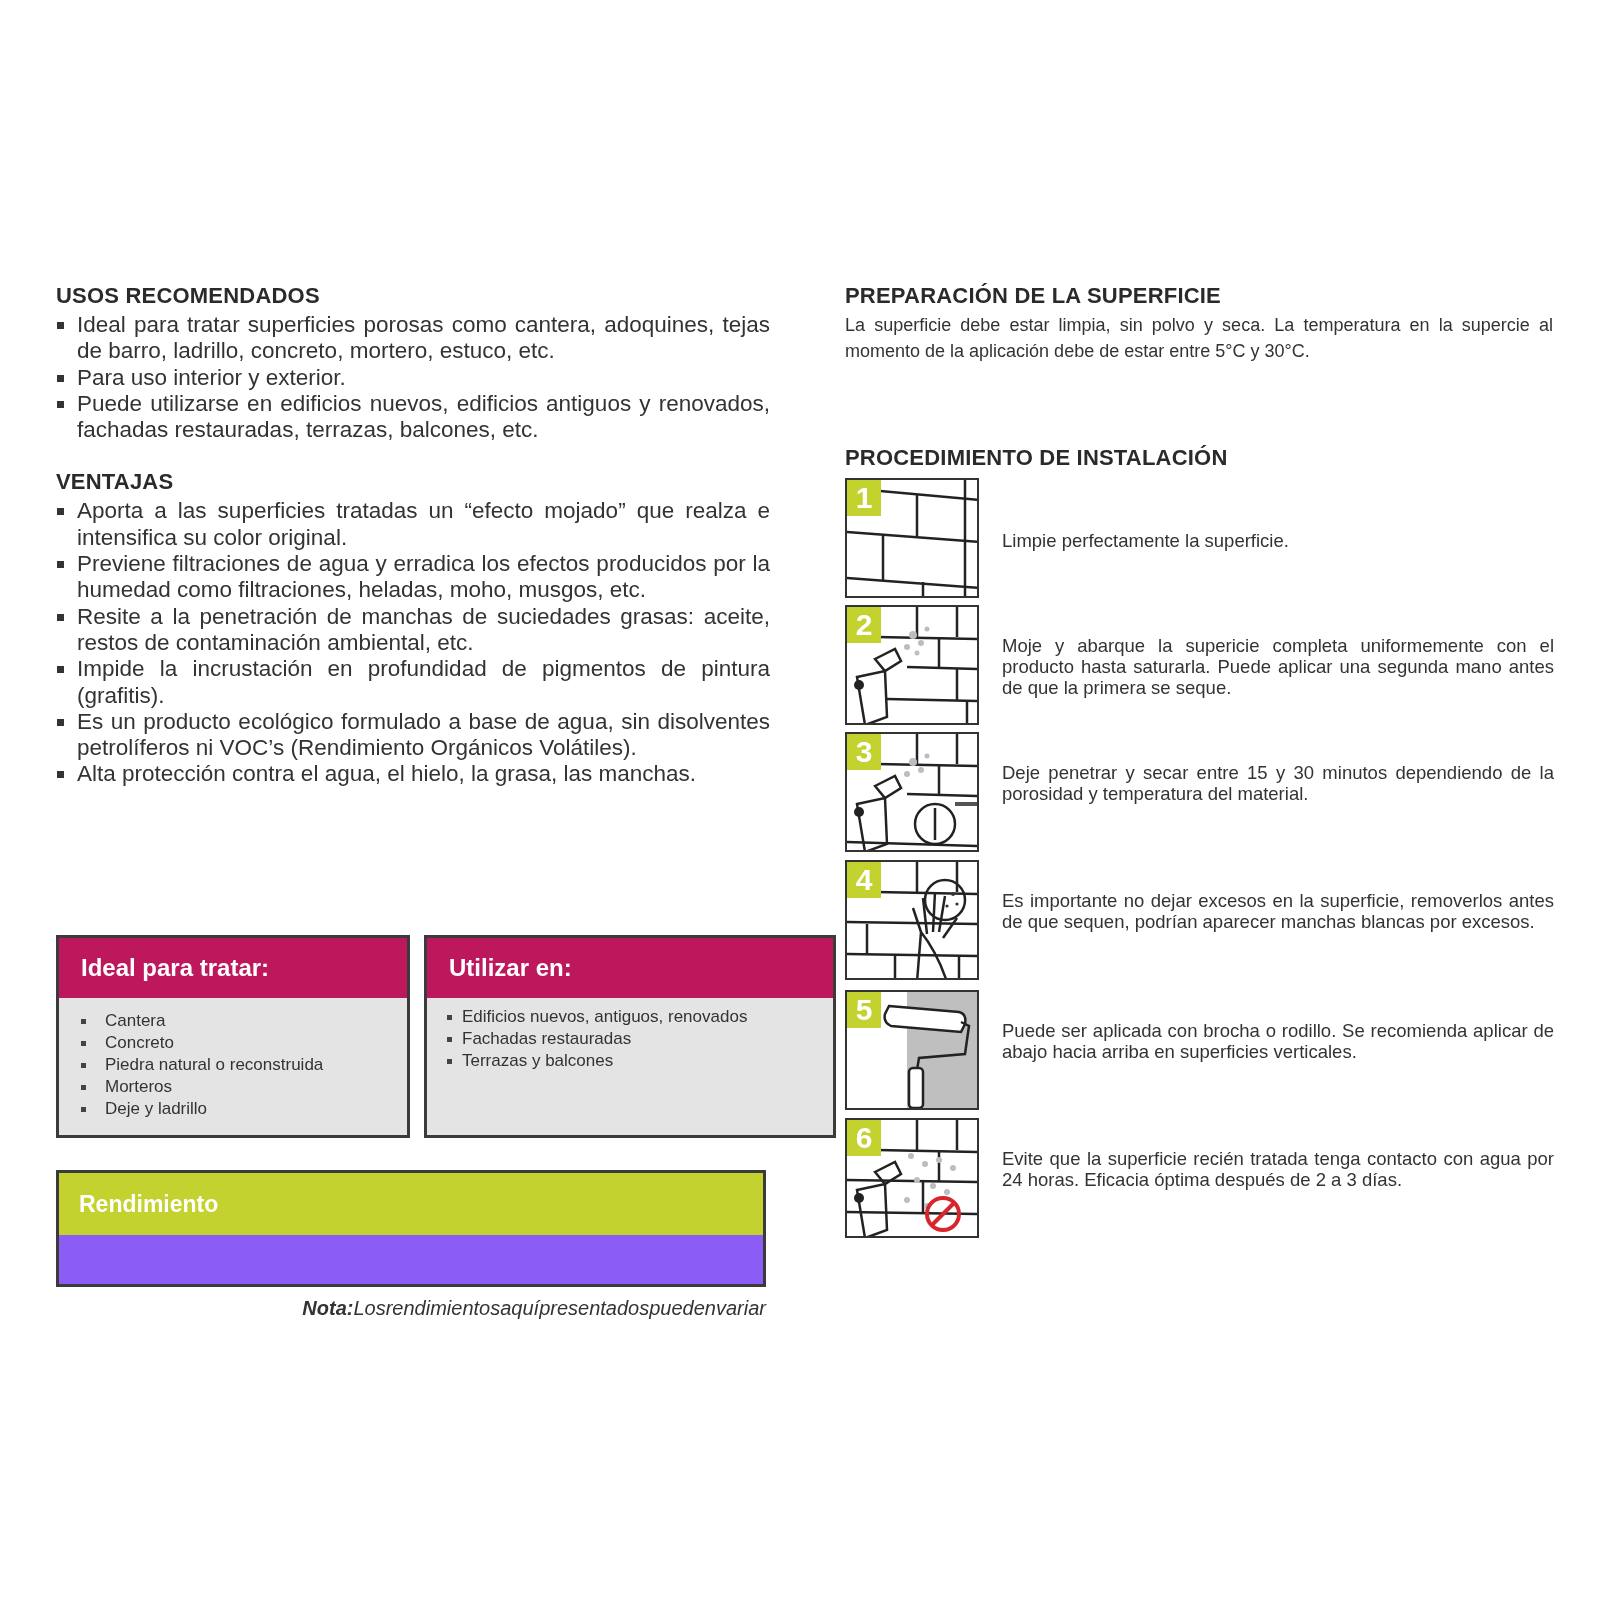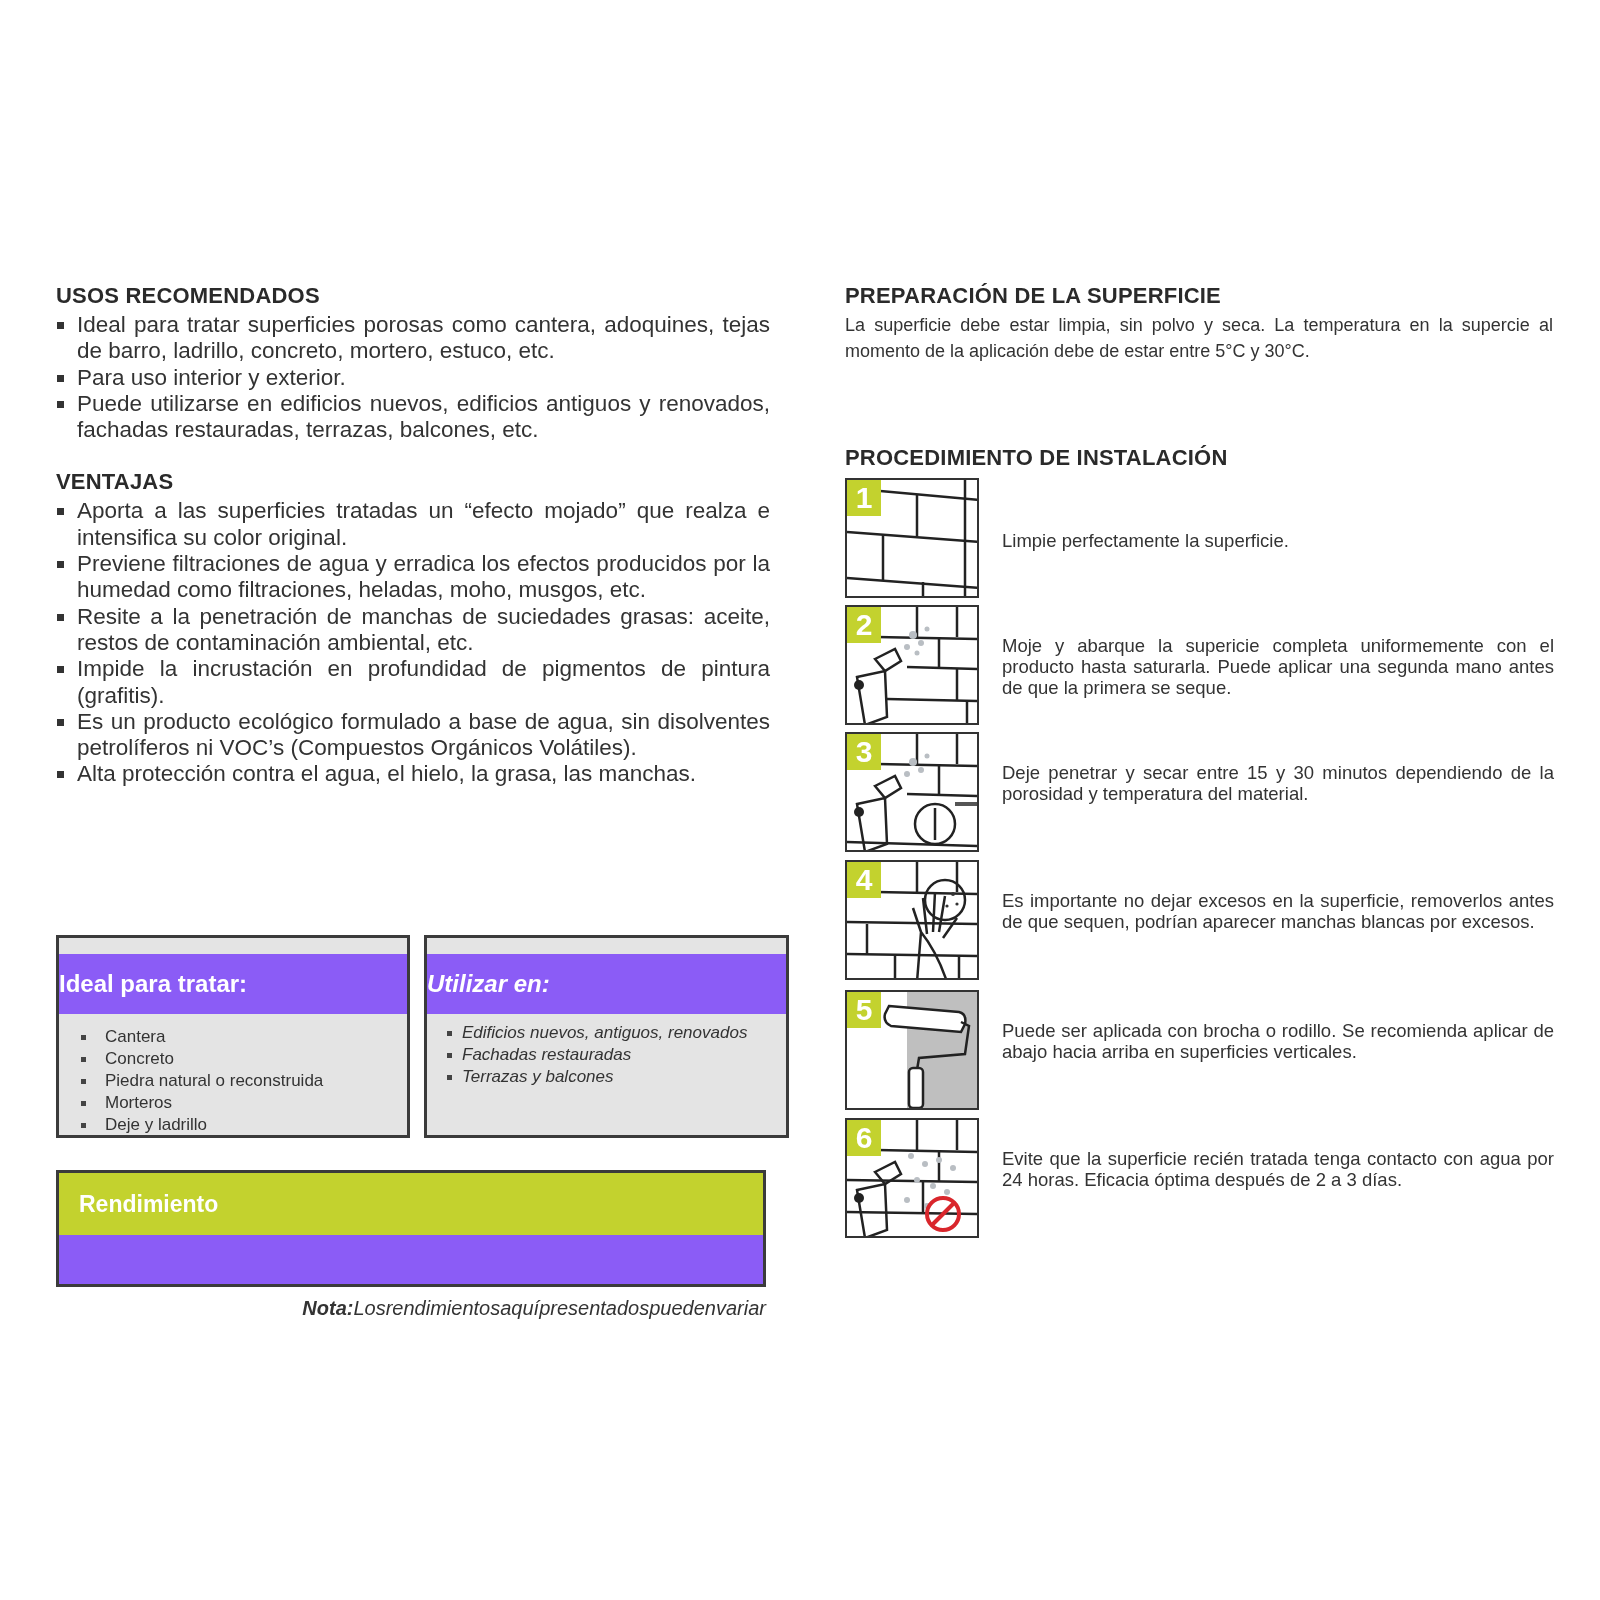--- a/index.html
+++ b/index.html
@@ -24,24 +24,24 @@
       content: ""; position: absolute; left: 1px; top: 10px; width: 7px; height: 7px; background: #333;
     }
     .gap-usos { height: 26px; }
 
     .boxes-row { position: absolute; left: 56px; top: 935px; width: 716px; height: 208px; }
     .box {
       position: absolute; top: 0; height: 203px; border: 3px solid #3b3b3b;
       background: #e4e4e4; box-sizing: border-box;
     }
     .box.left { left: 0; width: 354px; }
-    .box.right { left: 368px; width: 365px; font-style: italic; }
+    .box.right { left: 368px; width: 412px; }
     .box-head {
-      background: #8b5cf6; height: 60px; color: #ffffff; font-weight: bold;
-      font-size: 24px; line-height: 60px;  margin-top: 16px;
+      background: #be185d; height: 60px; color: #ffffff; font-weight: bold;
+      font-size: 24px; line-height: 60px; padding-left: 22px;
     }
     .box ul { list-style: none; margin: 0; padding: 12px 0 0 22px; }
     .box.left ul li { position: relative; padding-left: 24px; font-size: 17px; line-height: 22px; color: #333; }
     .box.left ul li::before { content: ""; position: absolute; left: 0; top: 9px; width: 5px; height: 5px; background: #444; }
     .box.right ul { padding-top: 8px; padding-left: 20px; }
     .box.right ul li { position: relative; padding-left: 15px; font-size: 17px; line-height: 22px; color: #333; }
     .box.right ul li::before { content: ""; position: absolute; left: 0; top: 9px; width: 5px; height: 5px; background: #444; }
 
     .rend-box {
       position: absolute; left: 56px; top: 1170px; width: 710px; height: 117px;
@@ -89,21 +89,21 @@
     <li>Para uso interior y exterior.</li>
     <li>Puede utilizarse en edificios nuevos, edificios antiguos y renovados, fachadas restauradas, terrazas, balcones, etc.</li>
   </ul>
   <div class="gap-usos"></div>
   <div class="section-title">VENTAJAS</div>
   <ul class="bullets">
     <li>Aporta a las superficies tratadas un “efecto mojado” que realza e intensifica su color original.</li>
     <li>Previene filtraciones de agua y erradica los efectos producidos por la humedad como filtraciones, heladas, moho, musgos, etc.</li>
     <li>Resite a la penetración de manchas de suciedades grasas: aceite, restos de contaminación ambiental, etc.</li>
     <li>Impide la incrustación en profundidad de pigmentos de pintura (grafitis).</li>
-    <li>Es un producto ecológico formulado a base de agua, sin disolventes petrolíferos ni VOC’s (Compuestos Orgánicos Volátiles).</li>
+    <li>Es un producto ecológico formulado a base de agua, sin disolventes petrolíferos ni VOC’s (Rendimiento Orgánicos Volátiles).</li>
     <li>Alta protección contra el agua, el hielo, la grasa, las manchas.</li>
   </ul>
 </div>
 
 <div class="boxes-row">
   <div class="box left">
     <div class="box-head">Ideal para tratar:</div>
     <ul>
       <li>Cantera</li>
       <li>Concreto</li>

